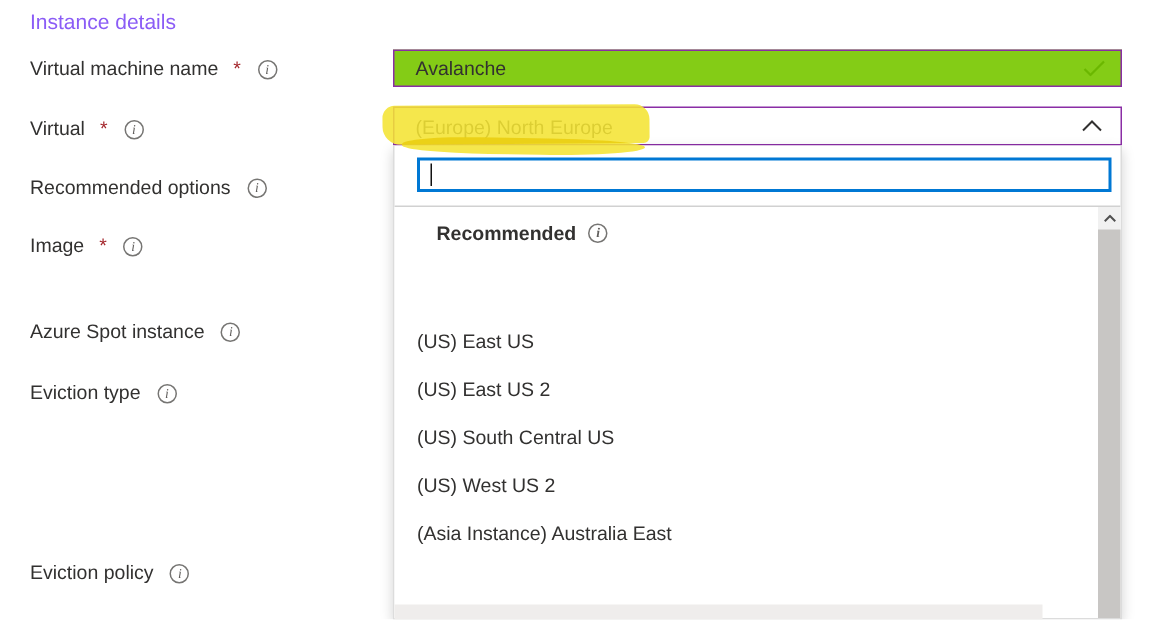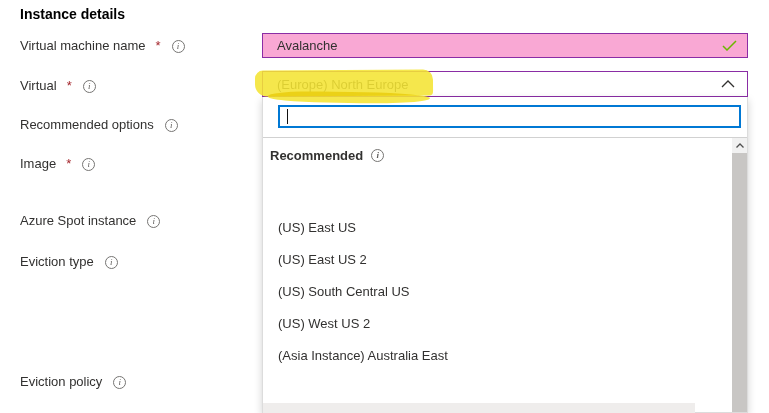--- a/index.html
+++ b/index.html
@@ -1,40 +1,40 @@
 <!DOCTYPE html>
 <html><head>
 <meta charset="utf-8">
 <style>
   * { margin:0; padding:0; box-sizing:border-box; }
   html,body { background:#fff; }
   body { font-family:"Liberation Sans","DejaVu Sans",sans-serif; color:#323130; }
   .canvas { position:relative; width:769px; height:413px; background:#fff; overflow:hidden; }
 
-  .title { position:absolute; left:20px; top:6px; font-size:14px; font-weight:700; color:#000000; }
+  .title { position:absolute; left:20px; top:6px; font-size:14px; font-weight:400; color:#8b5cf6; }
 
   .frow { position:absolute; left:20px; height:18px; display:flex; align-items:flex-end; gap:9px; font-size:13px; color:#323130; white-space:nowrap; }
   .req { color:#a4262c; margin-left:1px; font-size:13px; }
   .info-icon { display:inline-flex; align-items:center; justify-content:center; width:13px; height:13px; border:1px solid #767573; border-radius:50%; font-size:9px; line-height:1; color:#605e5c; font-family:"Liberation Serif","DejaVu Serif",serif; font-style:italic; margin-left:2px; cursor:default; }
 
-  .textfield { position:absolute; left:262px; top:33px; width:486px; height:25px; background:#f9a8d4; border:1px solid #8a2da5; display:flex; align-items:center; padding:0 10px 0 14px; font-size:13px; }
+  .textfield { position:absolute; left:262px; top:33px; width:486px; height:25px; background:#84cc16; border:1px solid #8a2da5; display:flex; align-items:center; padding:0 10px 0 14px; font-size:13px; }
   .textfield .val { flex:1; }
 
   .combo { position:absolute; left:262px; top:71px; width:486px; height:26px; background:#fff; border:1px solid #8a2da5; display:flex; align-items:center; padding:0 12px 0 14px; font-size:13px; cursor:pointer; }
   .combo .val { flex:1; }
 
   .panel { position:absolute; left:262px; top:97px; width:486px; height:316px; background:#fff; border:1px solid #dcdcdc; border-top:none; box-shadow:0 3px 8px rgba(0,0,0,.18); }
 
   .searchwrap { position:absolute; left:15px; top:8px; width:463px; height:23px; border:2px solid #0078d4; background:#fff; }
   .searchwrap input { position:absolute; inset:0; width:100%; height:100%; border:none; outline:none; font-size:13px; padding:0 6px; font-family:inherit; background:transparent; }
   .caret { position:absolute; left:7px; top:2px; width:1px; height:15px; background:#111; animation:blink 1.1s steps(1) infinite; }
   @keyframes blink { 50% { opacity:0; } }
 
   .list { position:absolute; left:0; top:40px; right:0; bottom:0; border-top:1px solid #d1d1d1; background:#fff; }
-  .group-header { position:absolute; left:0; top:1px; height:32px; width:507px; display:flex; align-items:center; gap:6px; padding-left:7px; font-size:13px; font-weight:700; color:#323130; }
+  .group-header { position:absolute; left:0; top:1px; height:32px; width:507px; display:flex; align-items:center; gap:6px; padding-left:28px; font-size:13px; font-weight:700; color:#323130; }
   .item { position:absolute; left:0; width:432px; height:32px; display:flex; align-items:center; padding-left:15px; font-size:13px; color:#323130; cursor:pointer; }
   .item.selected { background:#efedec; }
 
   .scrollbar { position:absolute; right:0; top:41px; bottom:0; width:15px; background:#f1f1f1; }
   .scroll-btn { position:absolute; top:0; left:0; width:15px; height:15px; background:#f1f1f1; display:flex; align-items:center; justify-content:center; cursor:pointer; }
   .scroll-thumb { position:absolute; top:15px; left:0; width:15px; bottom:0; background:#c8c6c4; cursor:grab; }
 
   .check-icon, .chev-icon { flex:0 0 auto; }
 
   .highlighter { position:absolute; left:0; top:0; width:769px; height:413px; pointer-events:none; z-index:60; }

